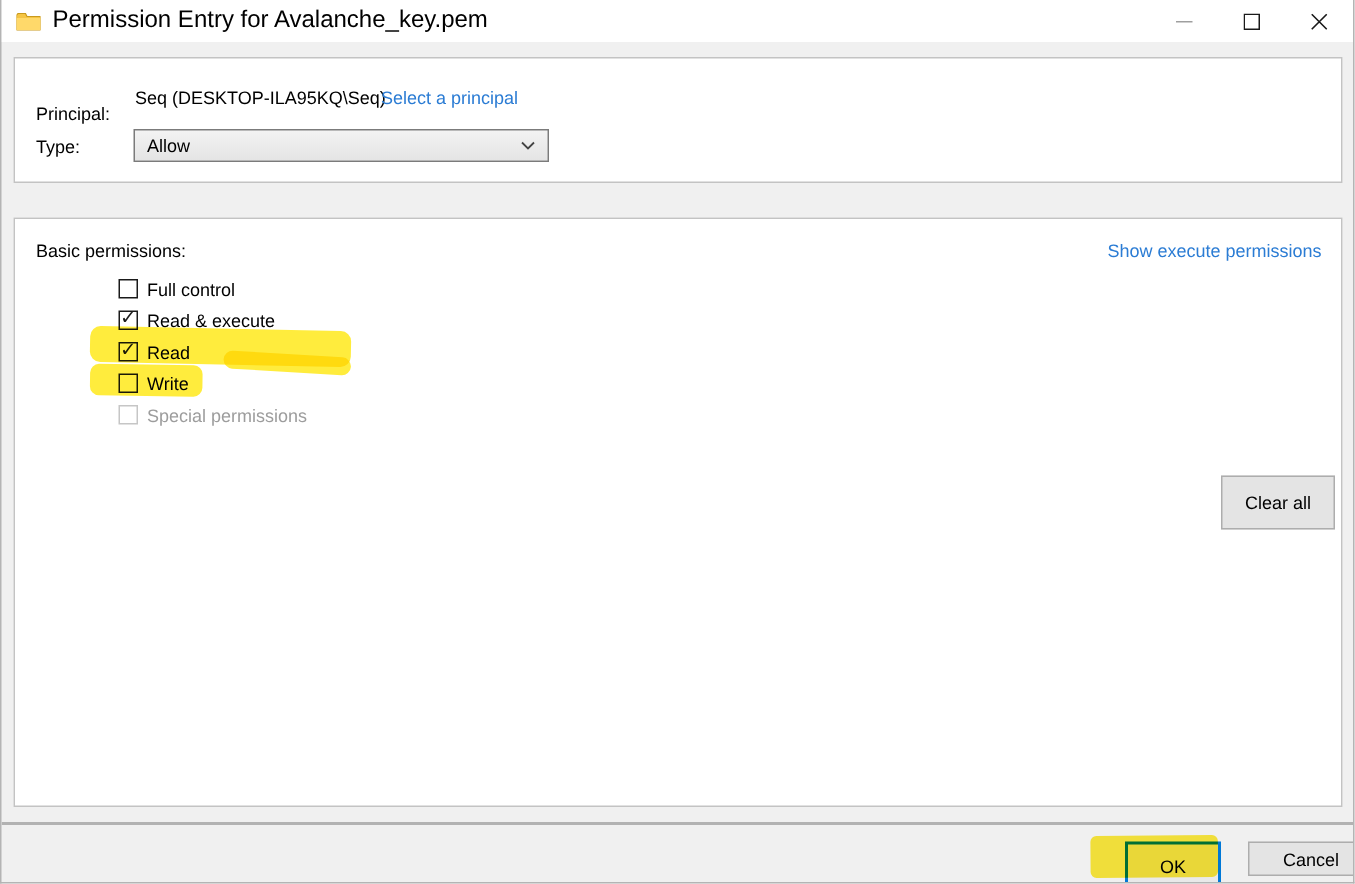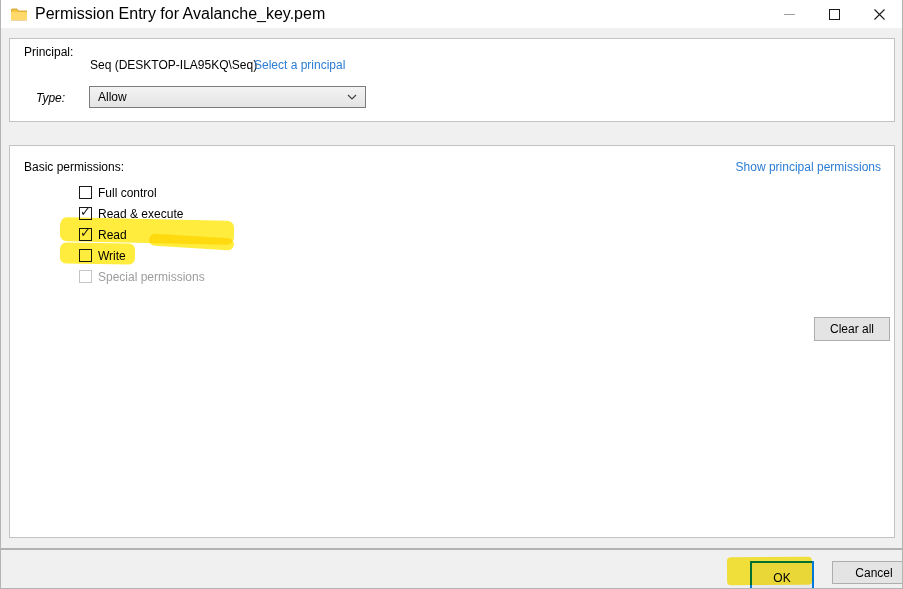--- a/index.html
+++ b/index.html
@@ -25,24 +25,24 @@
   
   .panel{
     position:absolute;left:8px;width:886px;background:var(--c-panel_bg,#fff);
     border:1px solid var(--c-panel_border,#c3c3c3);box-sizing:border-box;
   }
   .panel-top{top:38px;height:84px;}
   .panel-main{top:145px;height:393px;}
   .lbl{position:absolute;white-space:nowrap;}
   .link{color:var(--c-link_blue,#2b7cd4);white-space:nowrap;cursor:pointer;text-decoration:none;text-align:center;}
   
-  .principal-label{left:14px;top:6px;text-align:center;}
+  .principal-label{left:14px;top:30px;text-align:center;}
   .principal-value{left:80px;top:19px;}
   .principal-link{position:absolute;left:244px;top:19px;}
-  .type-label{left:26px;top:52px;font-style:italic;}
+  .type-label{left:14px;top:52px;}
   .dropdown{
     position:absolute;left:79px;top:47px;width:277px;height:22px;box-sizing:border-box;
     border:1px solid #7b7b7b;background:linear-gradient(#f3f3f3,#e4e4e4);
     display:flex;align-items:center;padding:0 8px;
   }
   .dropdown-value{flex:1;}
   .chevron{width:10px;height:10px;flex:0 0 auto;}
   
   .basic-label{left:14px;top:14px;}
   .advanced-link{position:absolute;right:13px;top:14px;}
@@ -57,21 +57,21 @@
     position:absolute;left:0px;top:-3px;font-size:13px;font-weight:700;color:#1a1a1a;line-height:13px;
   }
   .perm-label{margin-left:6px;white-space:nowrap;}
   .disabled-label{color:var(--c-disabled_text,#9d9d9d);}
   
   .btn{
     position:absolute;box-sizing:border-box;display:flex;align-items:center;justify-content:center;
     background:var(--c-button_face,#e4e4e4);border:1px solid var(--c-button_border,#adadad);
     font-size:12px;cursor:pointer;
   }
-  .clear-all{left:804px;top:171px;width:76px;height:24px;}
+  .clear-all{left:804px;top:171px;width:76px;height:36px;}
   
   .divider{position:absolute;left:0;top:548px;width:100%;height:2px;background:#b2b2b2;}
   .ok-btn{left:749px;top:561px;width:64px;height:33px;border:2px solid var(--c-ok_focus_border,#0078d7);background:#e9e9e9;}
   .cancel-btn{left:831px;top:561px;width:84px;height:23px;}
   
   .hl{
     position:absolute;background:var(--c-highlight_yellow,#ffe812);
     mix-blend-mode:multiply;opacity:.82;pointer-events:none;
   }
   .hl-re-main{left:59px;top:219px;width:174px;height:24px;border-radius:7px;transform:rotate(1.2deg);}
@@ -113,21 +113,21 @@
   <div class="dropdown">
     <span class="dropdown-value">Allow</span>
     <svg class="chevron" viewBox="0 0 10 10">
       <path d="M1 3 L5 7 L9 3" fill="none" stroke="#444" stroke-width="1.2"></path>
     </svg>
   </div>
 </div>
 
 <div class="panel panel-main">
   <span class="lbl basic-label">Basic permissions:</span>
-  <a class="link advanced-link">Show principal permissions</a>
+  <a class="link advanced-link">Show execute permissions</a>
   <div class="perm-list">
       <div class="perm-row">
         <span class="checkbox"></span>
         <span class="perm-label">Full control</span>
       </div>
       <div class="perm-row">
         <span class="checkbox">
           <span class="mark">✓</span>
         </span>
         <span class="perm-label">Read &amp; execute</span>

